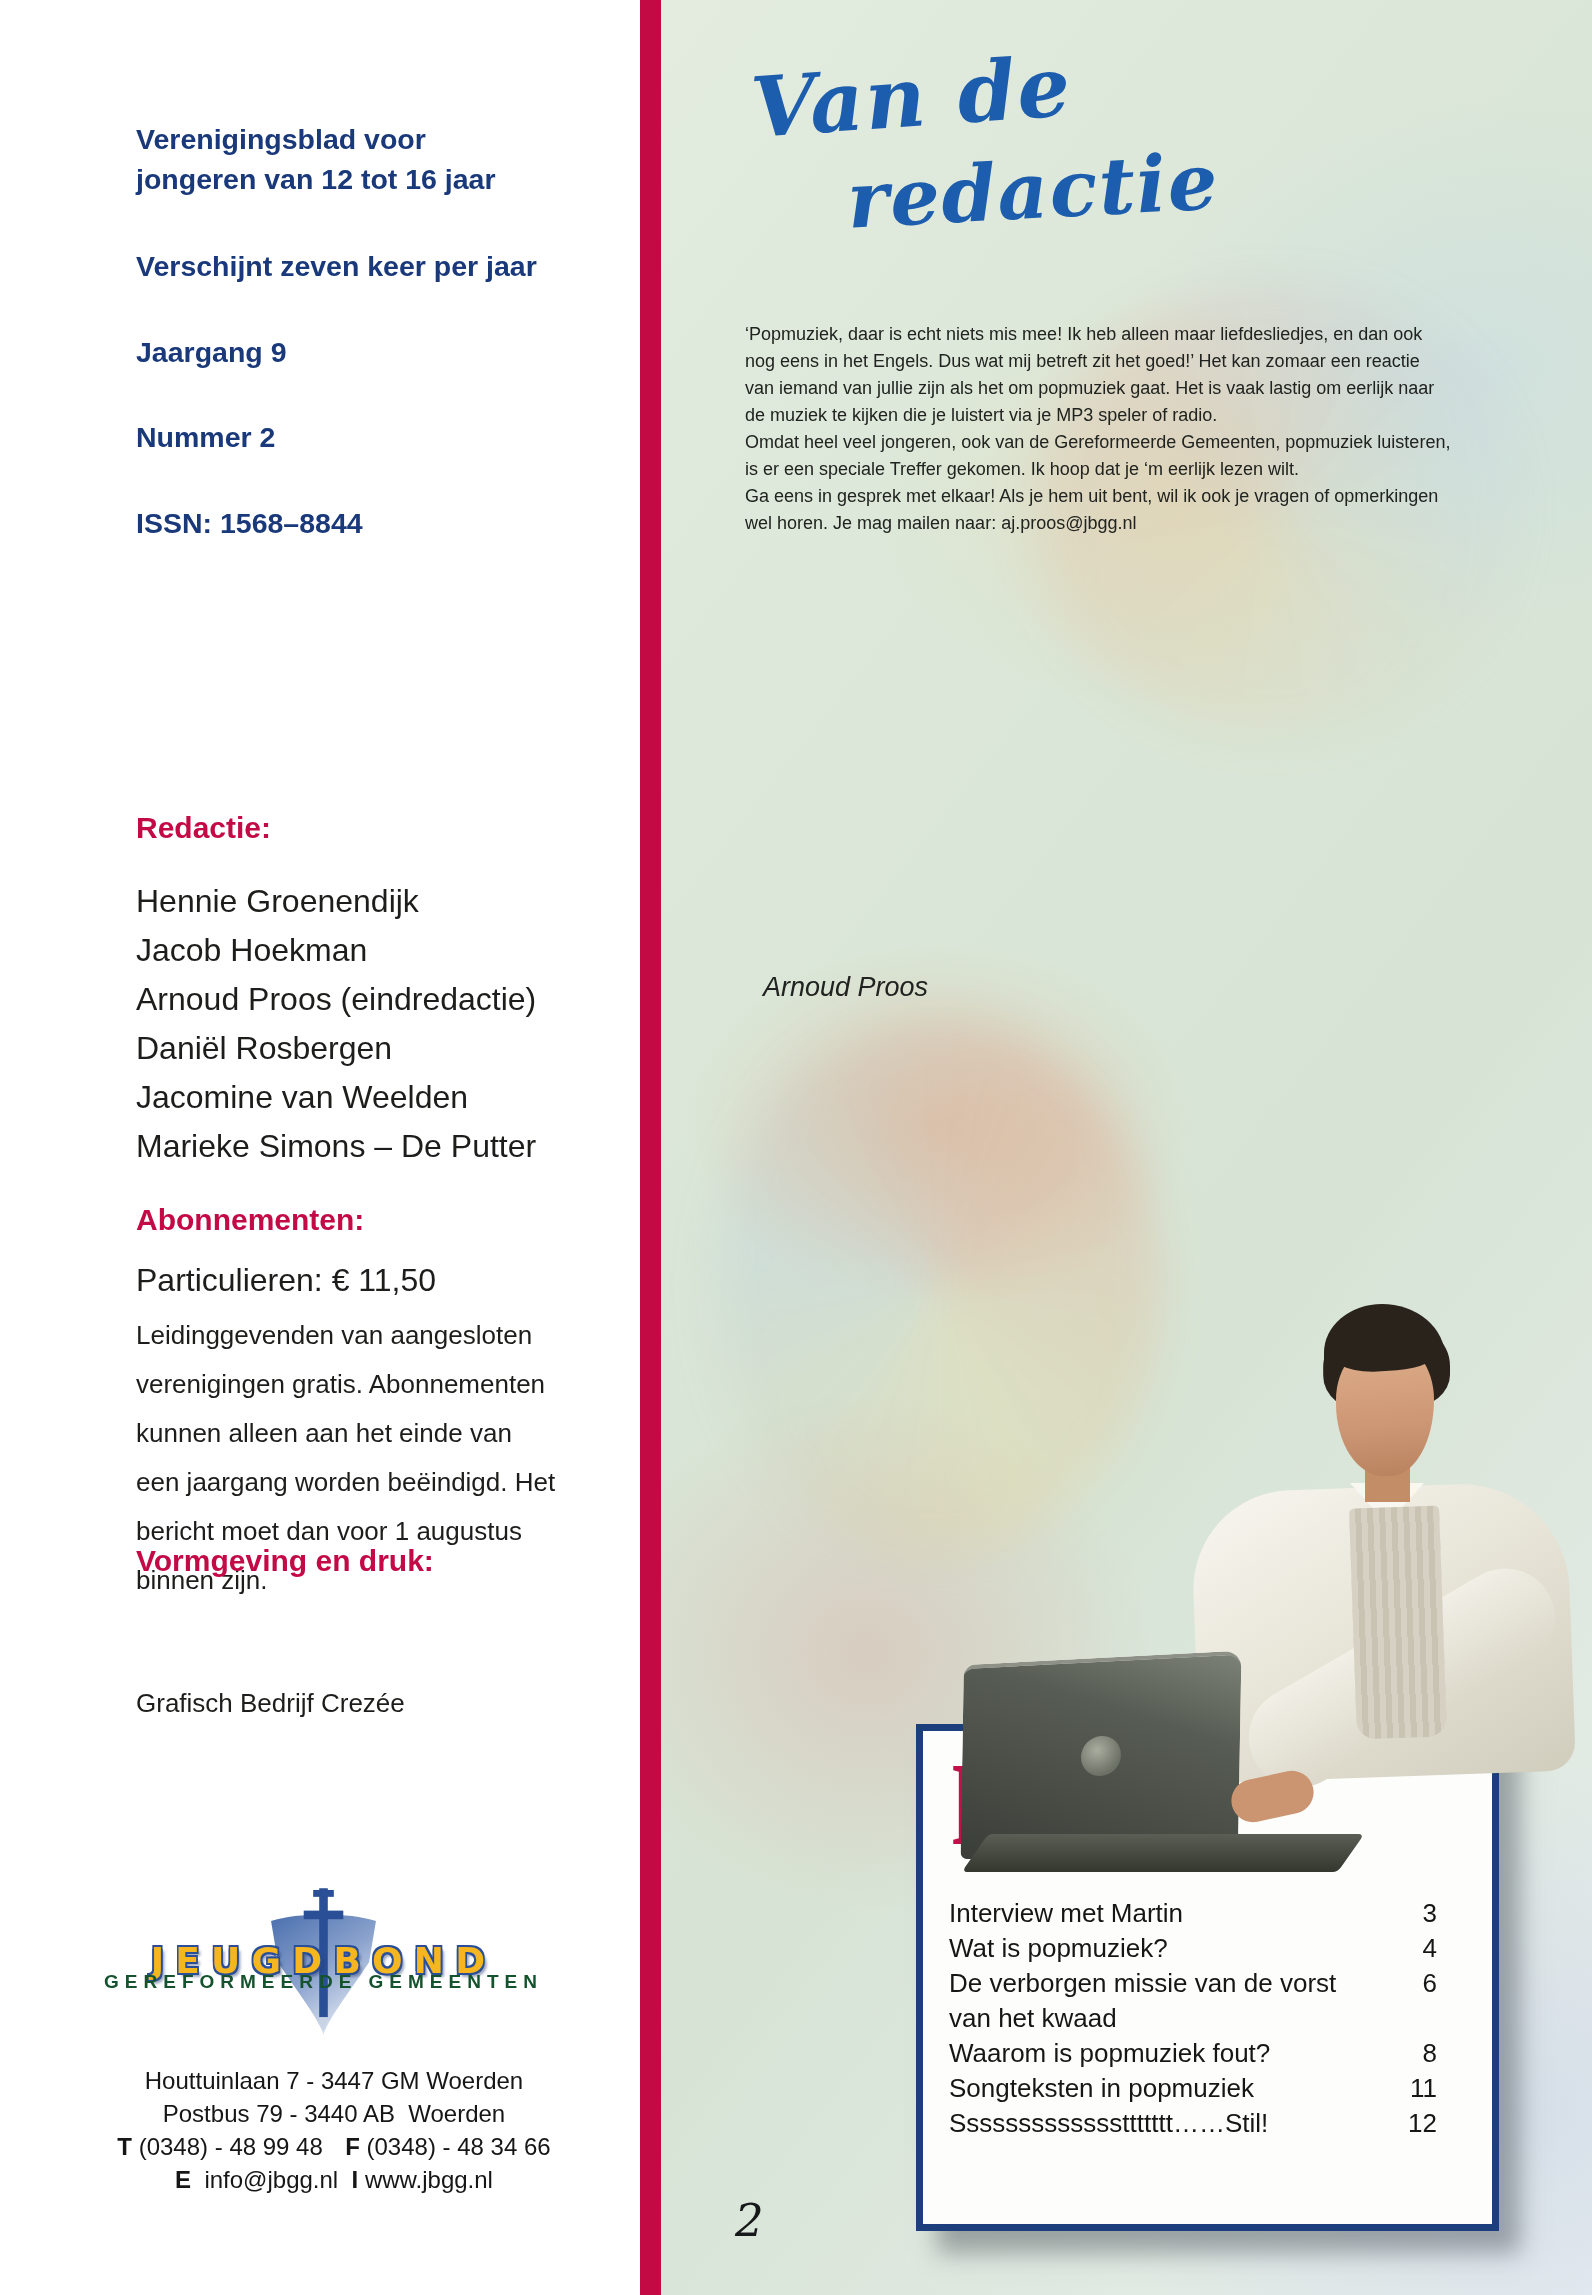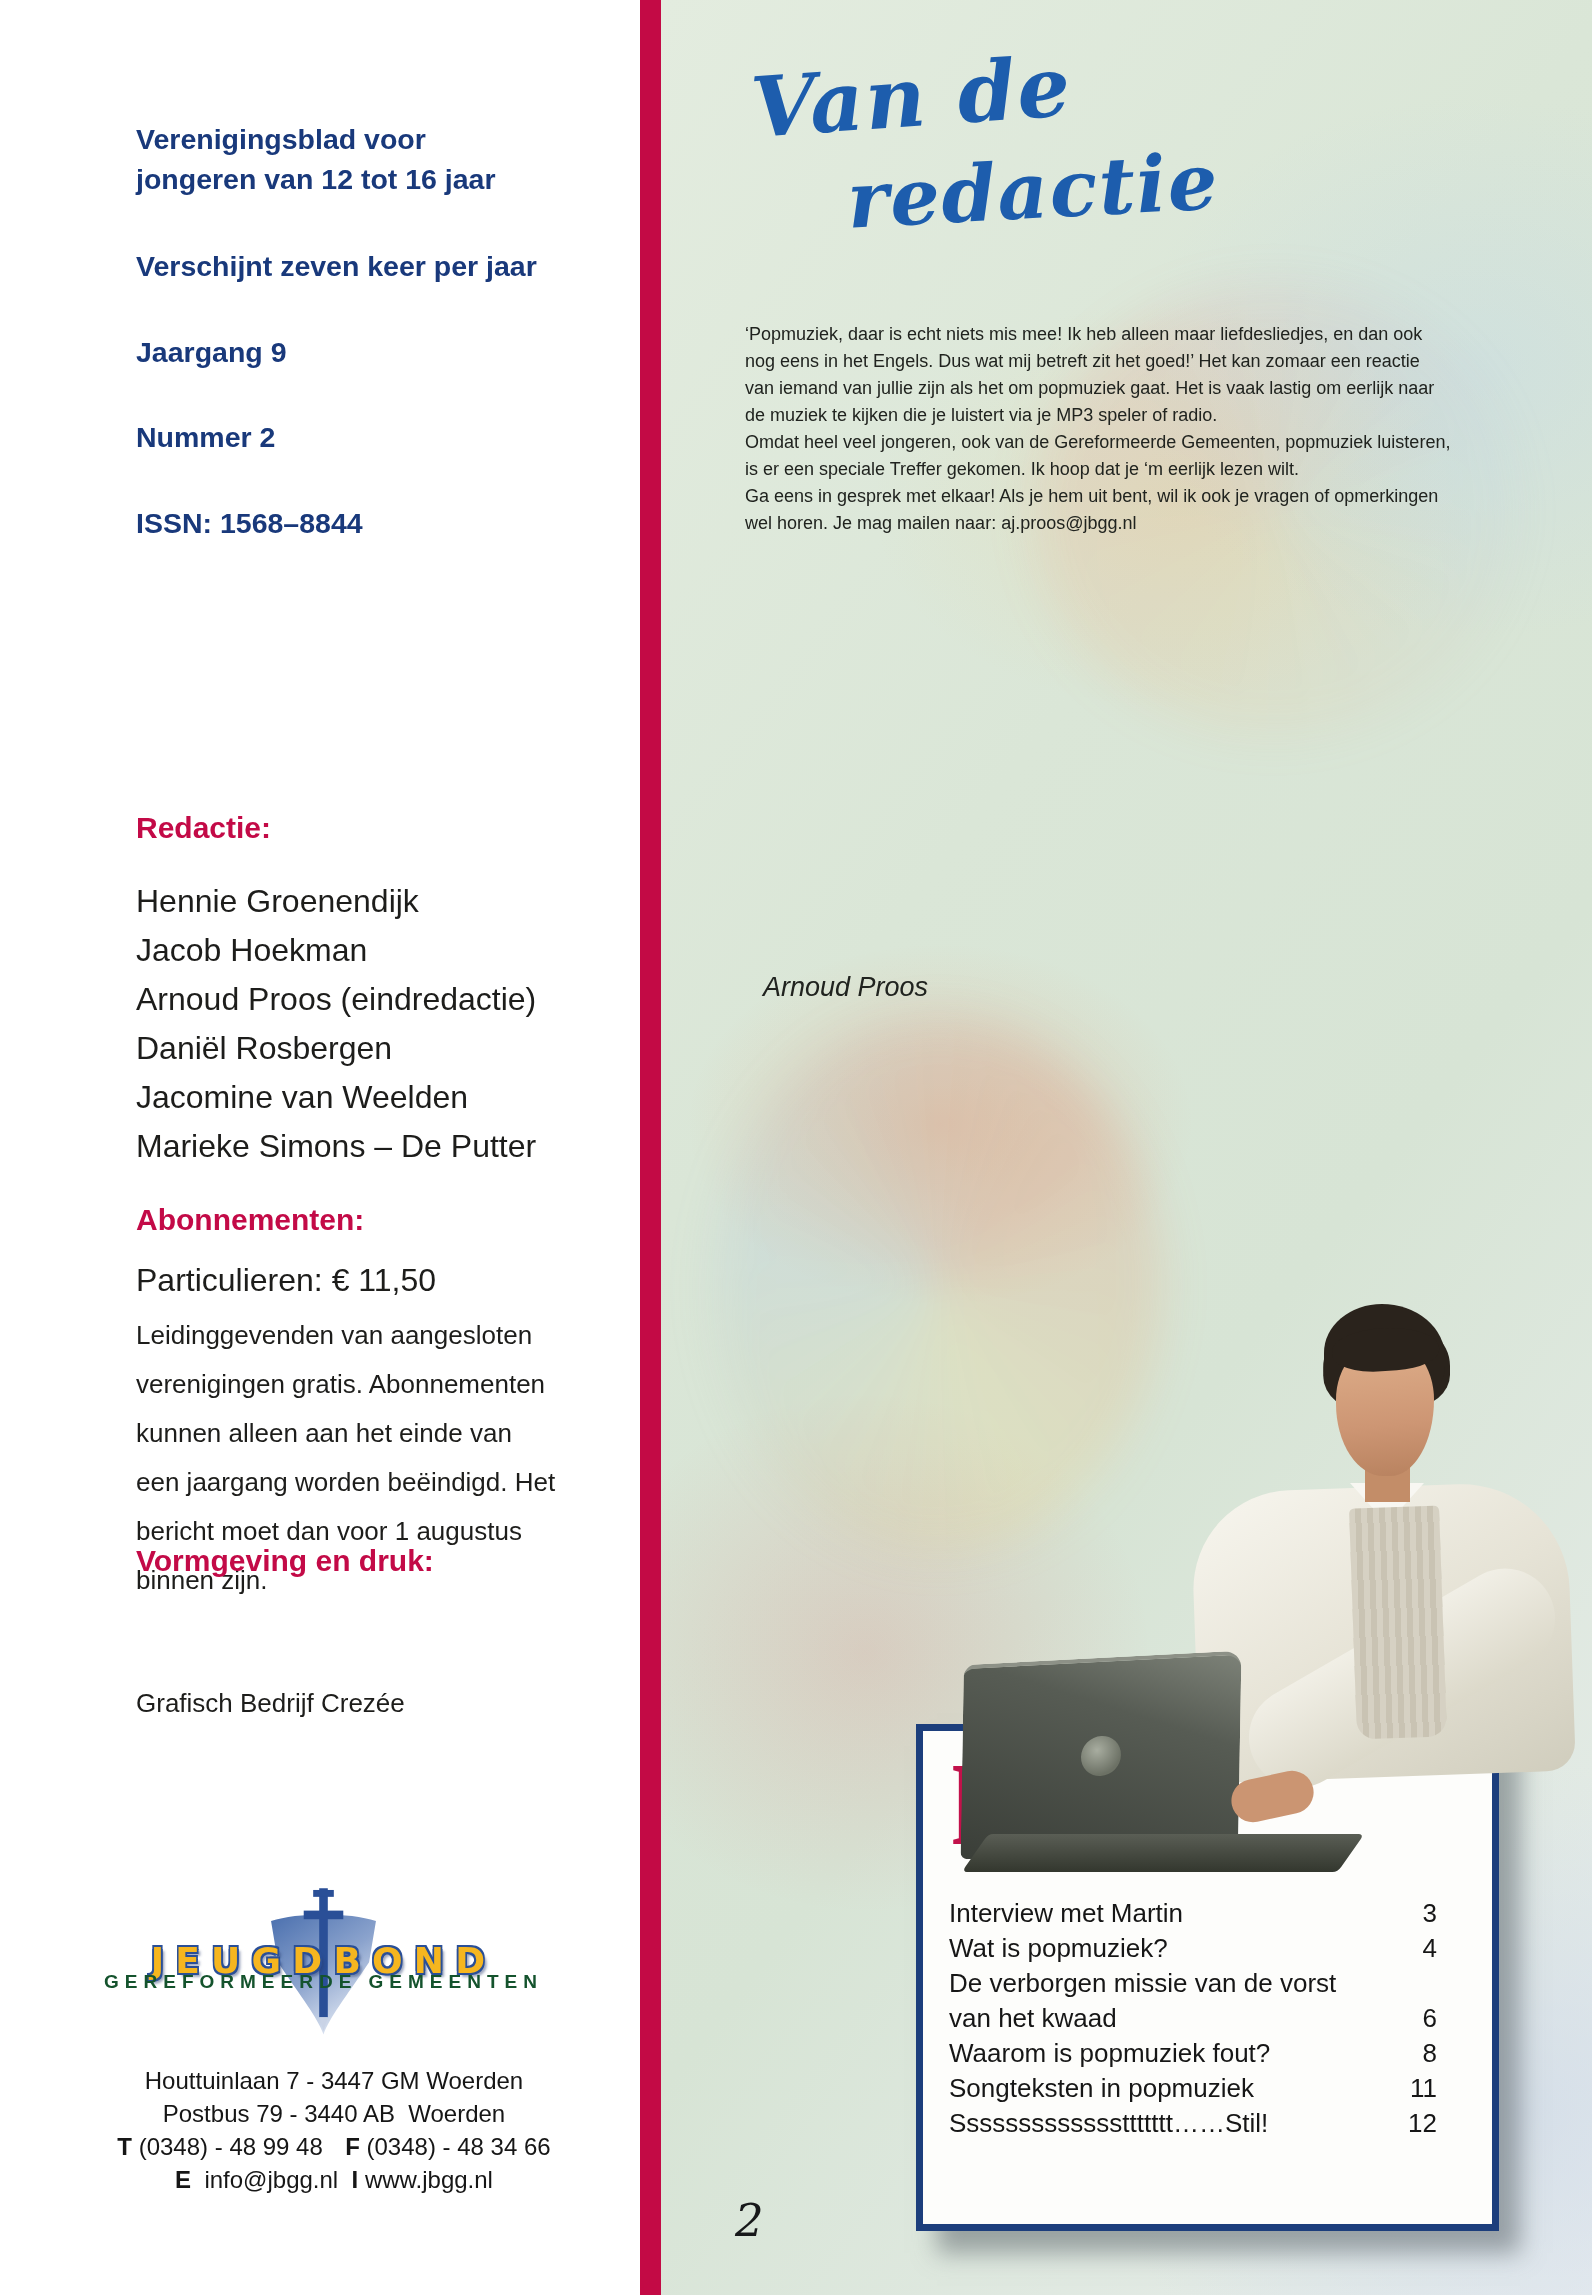--- a/index.html
+++ b/index.html
@@ -93,21 +93,21 @@
         background:linear-gradient(#5a5e55,#33372e);transform:skewX(-35deg);border-radius:5.2px;}
 
   
   .inhoud{position:absolute;left:255px;top:1724px;width:583px;height:507px;z-index:2;
           background:#fdfdfb;border:7px solid #1c3e7c;box-sizing:border-box;
           box-shadow:21px 22.4px 22.4px rgba(95,104,110,0.55);}
   .inhoud-title{margin:17.3px 0 0 28px;font-family:"Liberation Serif",serif;font-weight:bold;
           font-size:119px;line-height:112px;color:#c2114a;letter-spacing:-3.5px;
           transform:scaleX(0.56);transform-origin:left center;}
   .toc{margin:36px 55px 0 26px;font-size:26px;color:#161616;}
-  .toc-row{display:flex;justify-content:space-between;align-items:flex-end;line-height:35px;}
+  .toc-row{display:flex;justify-content:space-between;line-height:35px;}
   .toc-label{max-width:412px;}
   .toc-page{text-align:right;}
 
   .pagenum{position:absolute;left:74px;top:2194px;font-family:"DejaVu Serif",serif;
            font-style:italic;font-size:45px;color:#17181a;z-index:1;}
 </style>
 </head>
 <body>
 
 <div class="page">

